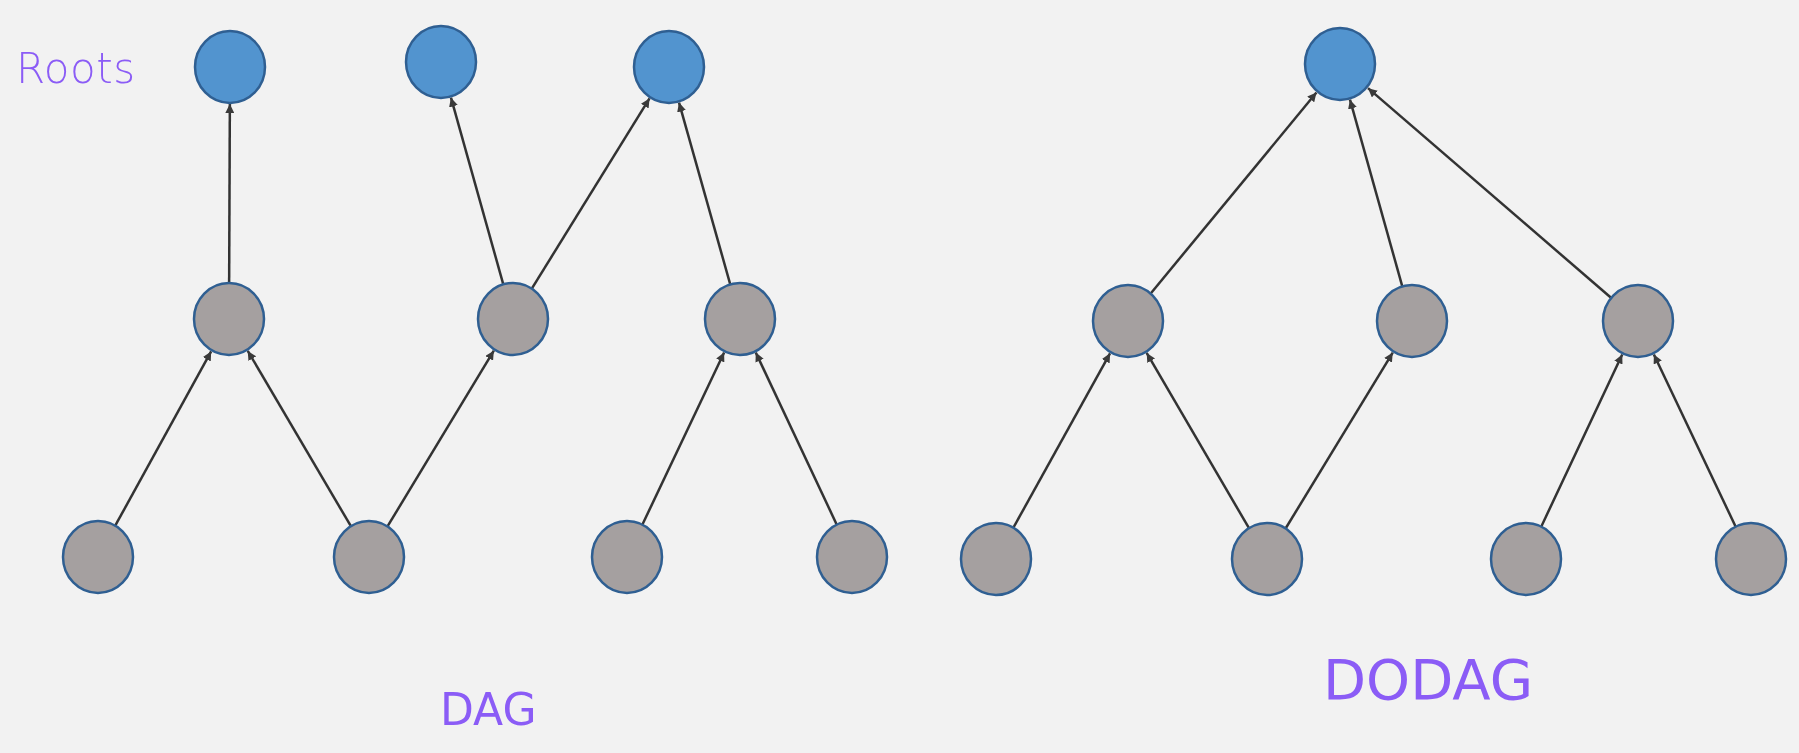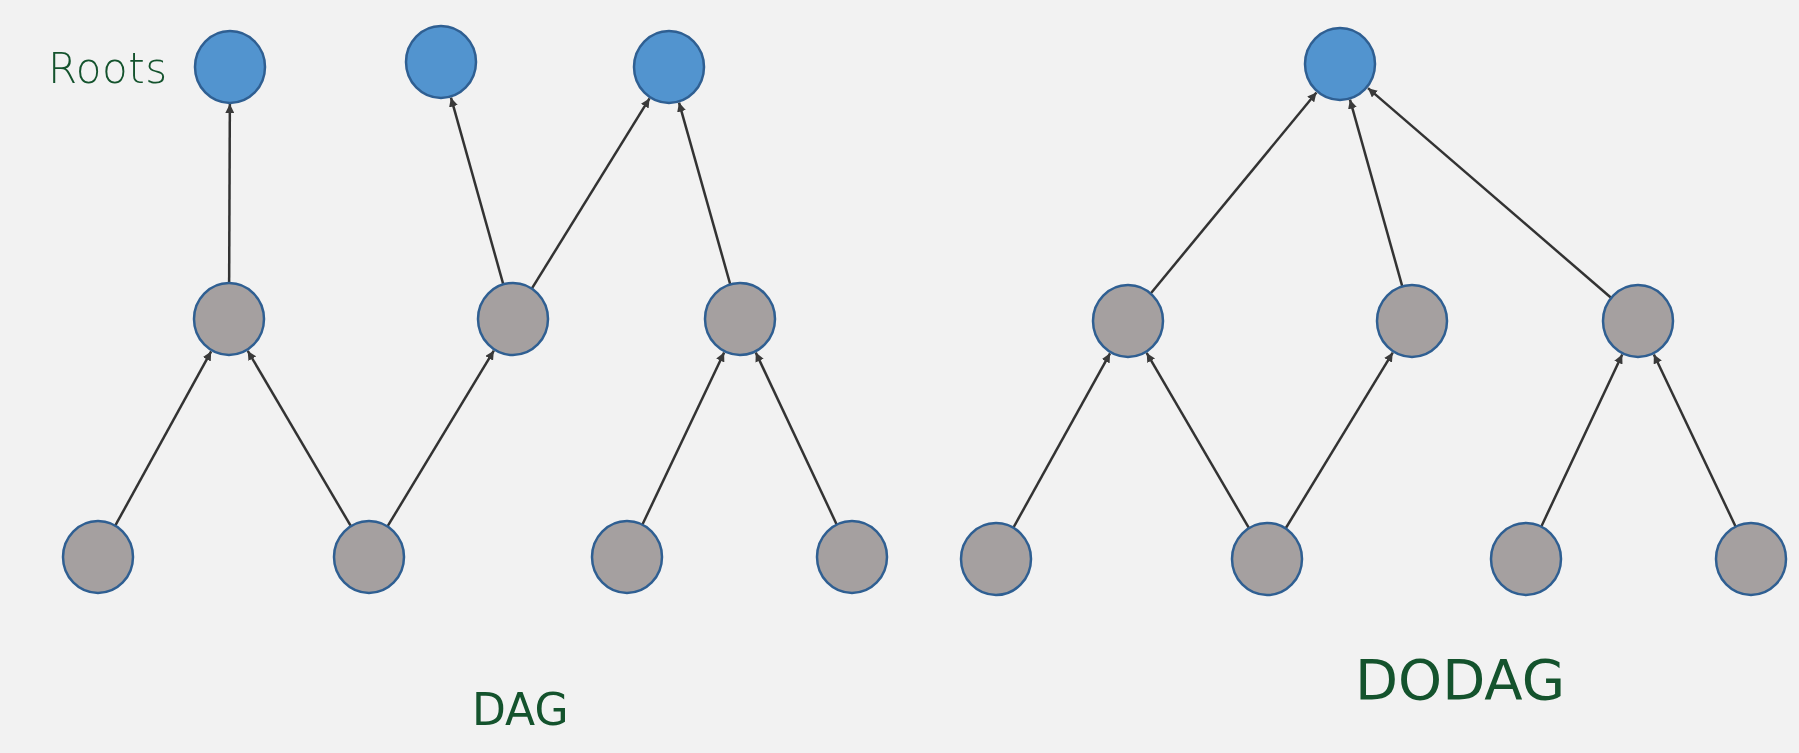--- a/index.html
+++ b/index.html
@@ -5,24 +5,23 @@
   html, body { margin: 0; padding: 0; }
   body {
     width: 1799px; height: 753px; overflow: hidden;
     background: #F2F2F2;
     position: relative;
     font-family: "Liberation Sans", "DejaVu Sans", sans-serif;
   }
   #canvas { position: absolute; left: 0; top: 0; }
   .label {
     position: absolute;
-    color: #14532d;
+    color: #8b5cf6;
     white-space: nowrap;
     line-height: 1;
-    margin-left: 32px;
   }
   .roots-label {
     left: 16px; top: 48px;
     font-size: 42px;
     font-weight: 300;
     letter-spacing: 0.5px;
     font-family: "DejaVu Sans", sans-serif;
     transform: scaleY(1.0);
   }
   .dag-title {

